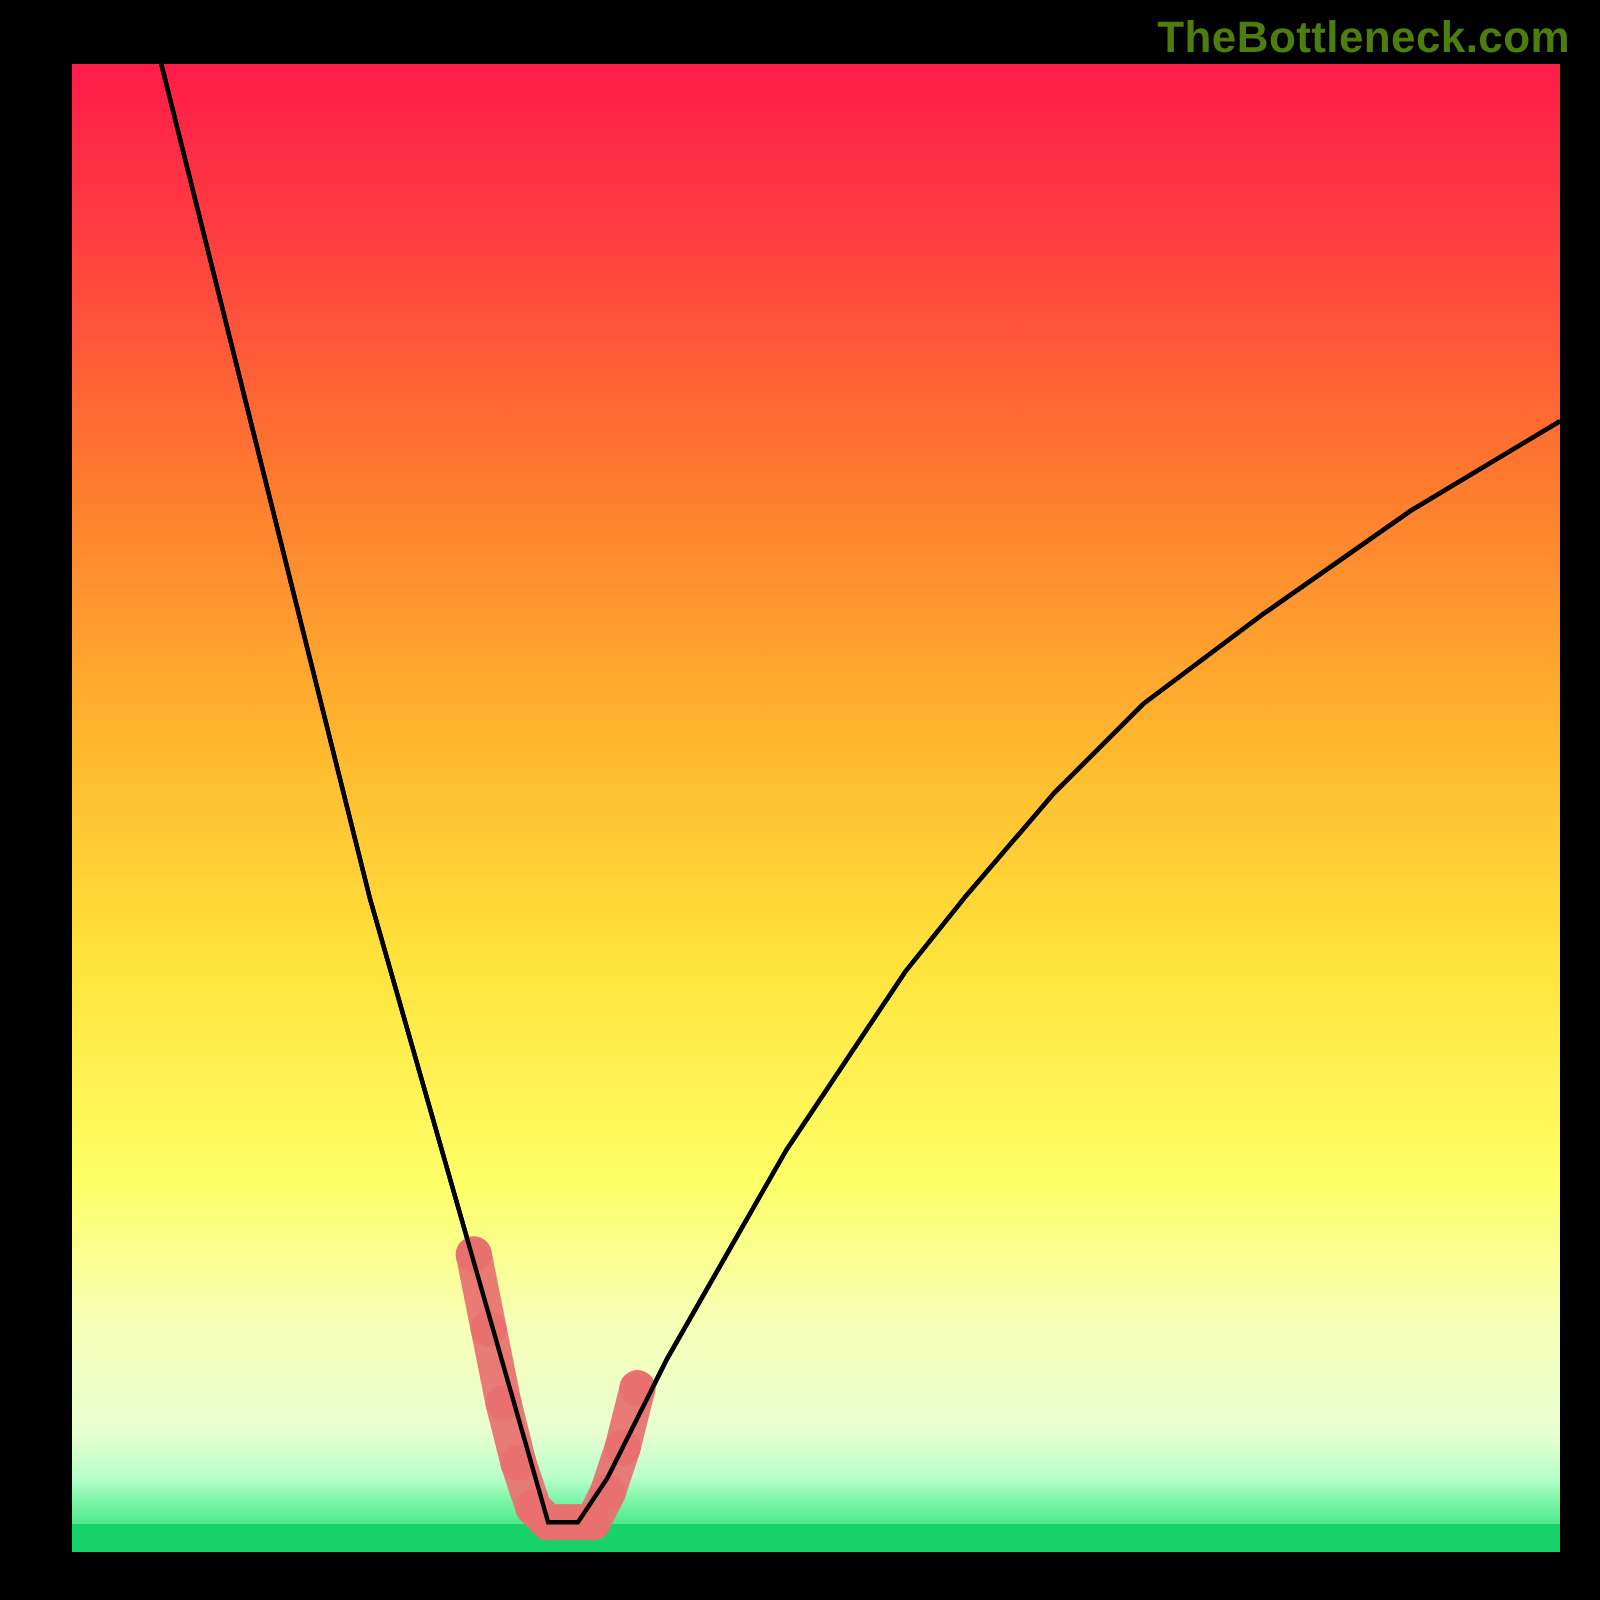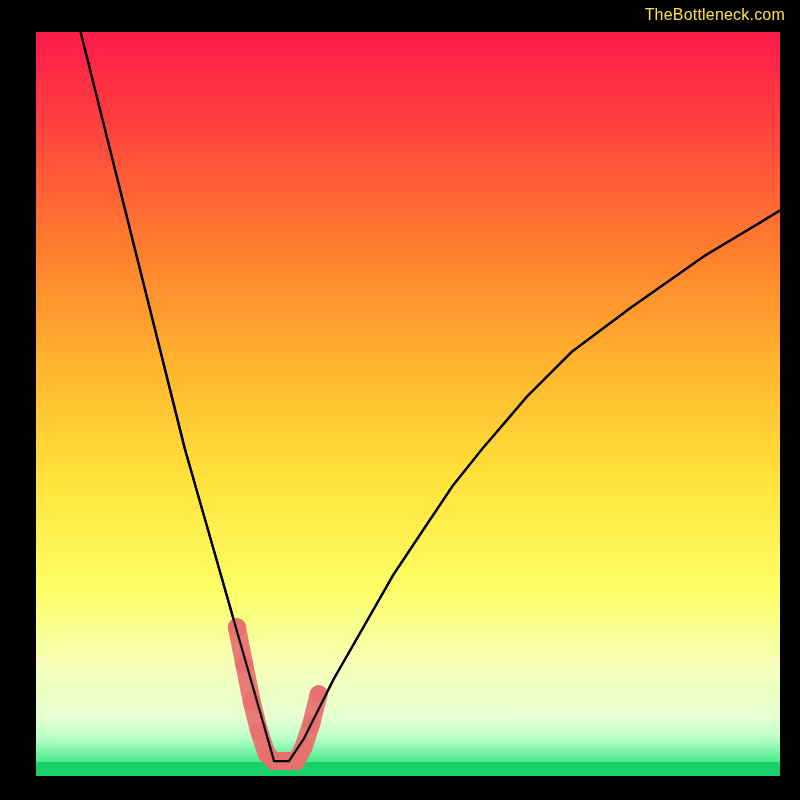--- a/index.html
+++ b/index.html
@@ -13,23 +13,23 @@
   }
   .container {
     position: relative;
     width: 800px;
     height: 800px;
   }
   .watermark {
     position: absolute;
     top: 6px;
     right: 15px;
-    color: #fde047;
-    font-size: 16px;
-    font-weight: 400;
+    color: #4d7c0f;
+    font-size: 22px;
+    font-weight: 700;
     z-index: 10;
     letter-spacing: 0.2px;
   }
   .plot-area {
     position: absolute;
     left: 36px;
     top: 32px;
     width: 744px;
     height: 744px;
   }

